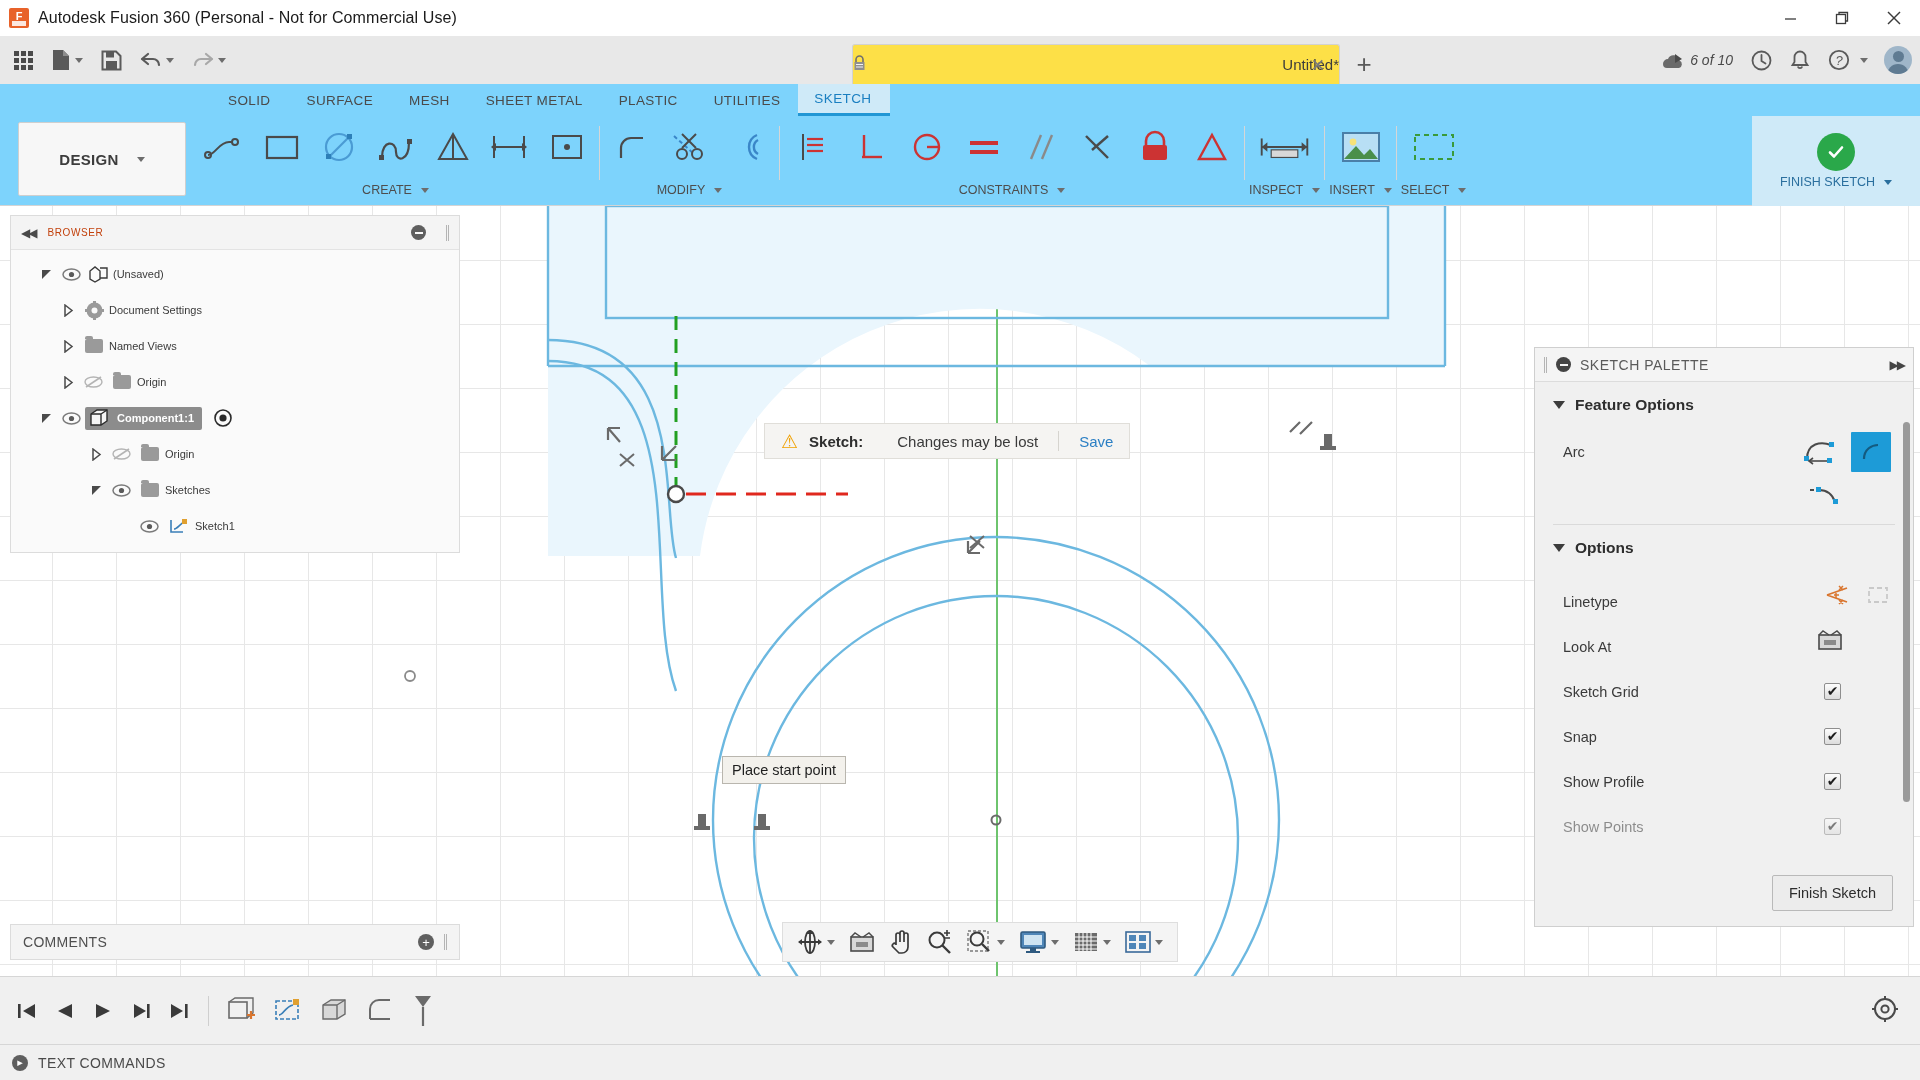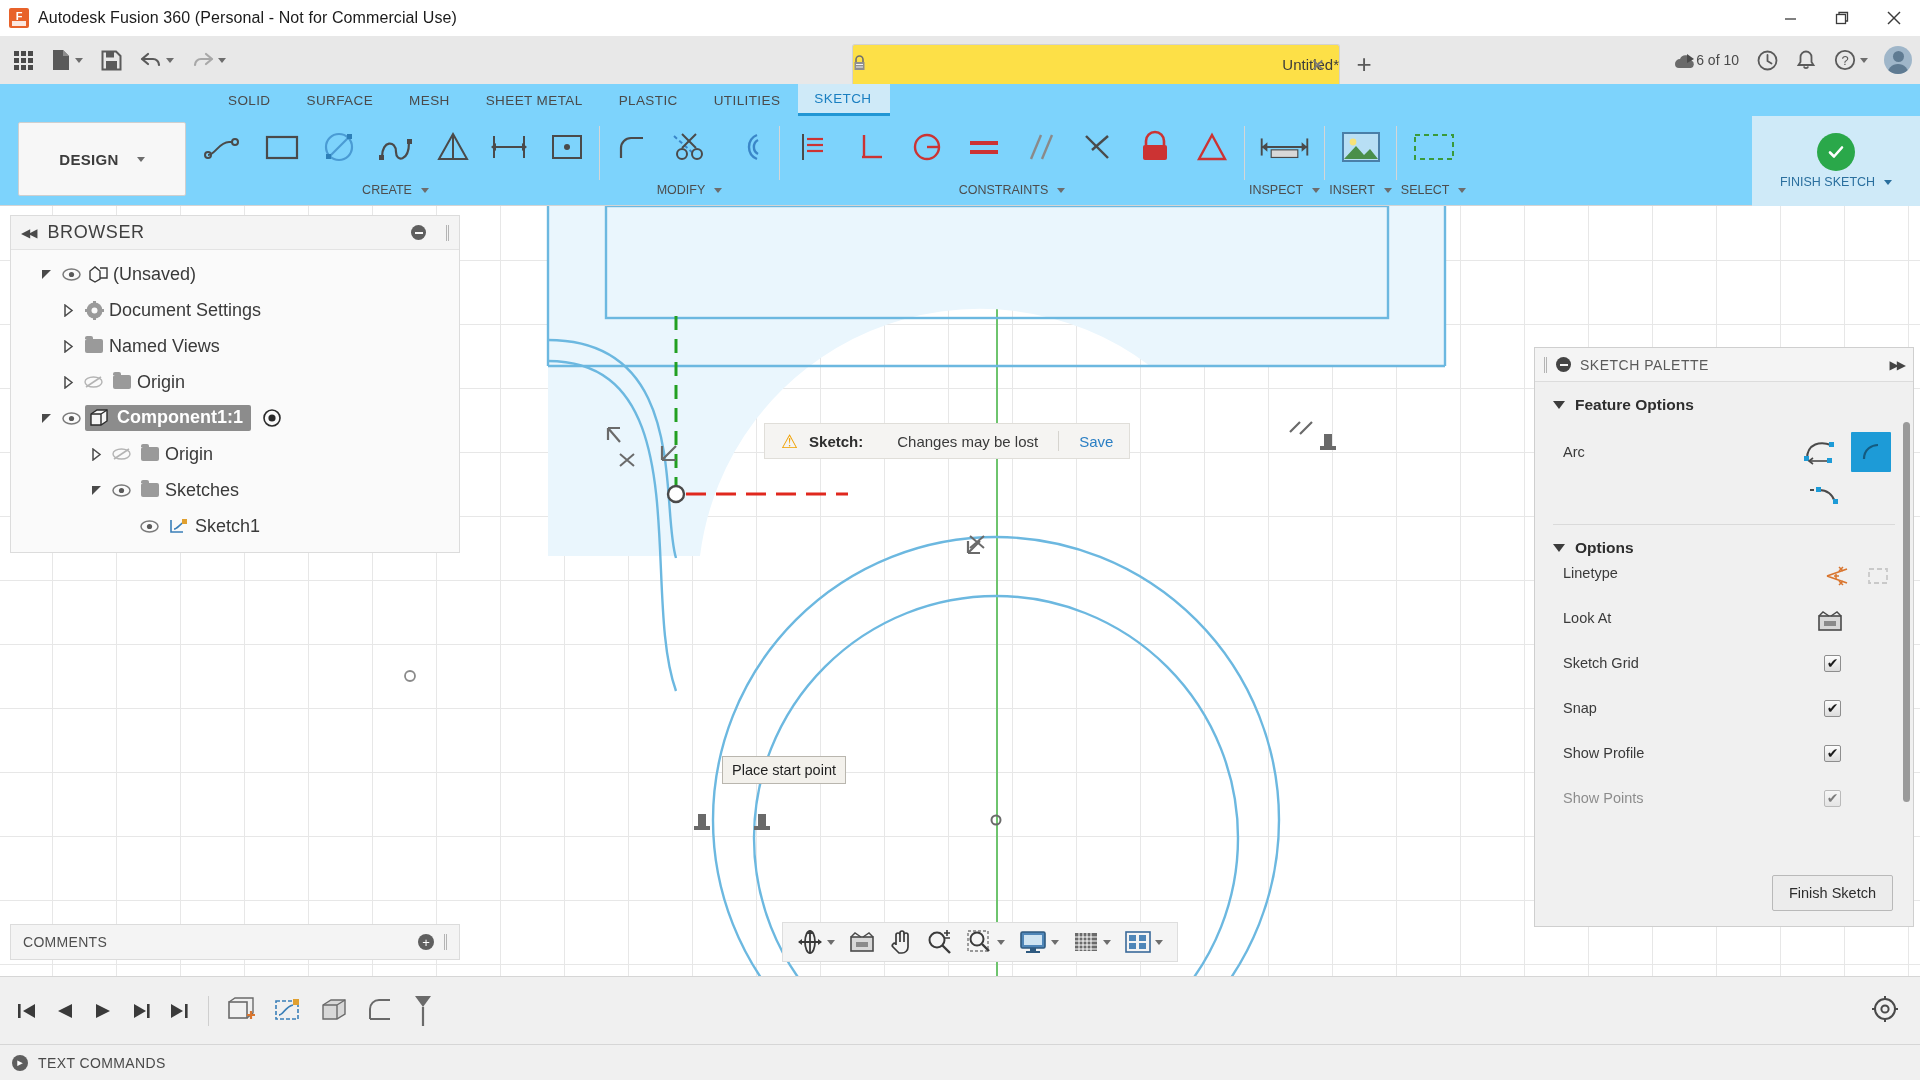--- a/index.html
+++ b/index.html
@@ -57,21 +57,21 @@
     border-radius: 3px 3px 0 0; display:flex; align-items:center; justify-content:space-between;
     position:relative; gap:7px;
   }
   .doctab .lock { color:#6f6f6f; }
   .doctab .tname { font-size:15px; color:#3c3c3c; }
   .doctab .tclose { position:absolute; right:14px; top:50%; transform:translateY(-50%); color:#7a7a7a; font-size:17px; }
   .tab-plus { width:48px; height:40px; display:flex; align-items:center;justify-content:center;
               color:#5a5a5a; font-size:26px; font-weight:300;}
 
   .qab-right { position:absolute; right:0; top:36px; height:48px; display:flex; align-items:center; gap:2px; padding-right:8px;}
-  .qab-r-btn{ height:44px; display:flex; align-items:center; gap:0; padding:0 8px; color:#4a4a4a; font-size:14px;}
+  .qab-r-btn{ height:44px; display:flex; align-items:center; gap:6px; padding:0 8px; color:#4a4a4a; font-size:14px;font-style:italic;}
   .avatar { width:28px;height:28px;border-radius:50%; background:#9fb6c9; position:relative; overflow:hidden; margin-left:6px;}
   .avatar::before{content:"";position:absolute;width:11px;height:11px;border-radius:50%;background:#5f7b92;left:8.5px;top:5px;}
   .avatar::after{content:"";position:absolute;width:22px;height:13px;border-radius:11px 11px 0 0;background:#5f7b92;left:3px;top:18px;}
 
   
   .ribbon {
     position: absolute; top: 84px; left: 0; width: 1920px; height: 122px;
     background: #7dd3fc; border-bottom:1px solid #d4d4d4;
   }
   .ribbon-tabs { position:absolute; top:0; left:0; height:32px; width:1920px; display:flex; align-items:stretch; }
@@ -115,27 +115,27 @@
   }
   .vaxis{ position:absolute; left:996px; top:0; width:2px; height:770px; background:#6ec46e;}
 
   
   .browser{
     position:absolute; top:215px; left:10px; width:450px;
     background:#fafafa; border:1px solid #dcdcdc;
   }
   .browser-hd{ height:34px; display:flex;align-items:center; gap:12px; padding:0 10px;
                border-bottom:1px solid #e3e3e3; background:#f4f4f4;}
-  .browser-hd .lbl{ font-size:18px; color:#404040; letter-spacing:.6px;}
+  .browser-hd .lbl{ font-size:10px; color:#c2410c; letter-spacing:.6px;}
   .browser-hd .minus{ margin-left:auto; width:15px;height:15px;border-radius:50%;background:#5f5f5f;
                       display:flex;align-items:center;justify-content:center;}
   .browser-hd .minus i{ width:8px;height:2px;background:#fafafa;display:block;}
   .grip{ width:3px;height:16px; border-left:1px solid #b4b4b4;border-right:1px solid #b4b4b4; margin-left:8px;}
   .tree{ padding:6px 0 8px; }
-  .trow{ height:36px; display:flex; align-items:center; font-size:18px; color:#3a3a3a; }
+  .trow{ height:36px; display:flex; align-items:center; font-size:11px; color:#3a3a3a; }
   .trow .sel{ background:#8c8c8c; color:#fff; font-weight:bold; border-radius:2px; padding:2px 8px 3px 4px; display:flex;align-items:center;gap:8px;}
   .exp-open{ width:0;height:0;border-left:9px solid #4a4a4a;border-bottom:9px solid transparent;border-top:0;
              transform:rotate(0deg); }
   .tg{ display:flex;align-items:center;justify-content:center;}
   .folder{ width:18px;height:14px;background:#9a9a9a;border-radius:2px;position:relative;}
   .folder::before{content:"";position:absolute;top:-3px;left:0;width:8px;height:3px;background:#9a9a9a;border-radius:2px 2px 0 0;}
   .comments{
     position:absolute; top:924px; left:10px; width:450px; height:36px;
     background:#f4f4f4; border:1px solid #dcdcdc; display:flex;align-items:center;padding:0 12px;
   }
@@ -162,21 +162,21 @@
   .pal-hd{ height:34px; display:flex;align-items:center;gap:9px;padding:0 9px; background:#f4f4f4;
            border-bottom:1px solid #dcdcdc;}
   .pal-hd .lbl{ font-size:14px;color:#5a5a5a;letter-spacing:.5px;}
   .pal-hd .dot{ width:15px;height:15px;border-radius:50%;background:#444;display:flex;align-items:center;justify-content:center;}
   .pal-hd .dot i{width:8px;height:2px;background:#f4f4f4;display:block;}
   .pal-hd .ff{ margin-left:auto; color:#444; font-size:12px; letter-spacing:-2px;}
   .pal-body{ position:relative; height:478px; overflow:hidden;}
   .sect-hd{ display:flex;align-items:center;gap:10px;padding:14px 18px 8px;}
   .sect-hd .tri{ width:0;height:0;border-left:6px solid transparent;border-right:6px solid transparent;border-top:8px solid #3c3c3c;}
   .sect-hd .t{ font-size:15.5px;font-weight:bold;color:#2e2e2e;}
-  .prow{ display:flex;align-items:flex-start; min-height:45px; padding:0 22px 0 28px;}
+  .prow{ display:flex;align-items:flex-end; min-height:45px; padding:0 22px 0 28px;}
   .prow .pl{ font-size:14.5px;color:#3a3a3a;}
   .prow .pr{ margin-left:auto; display:flex;align-items:center;gap:14px;}
   .cb{ width:17px;height:17px;border:1px solid #8e8e8e;border-radius:2px;
        background:linear-gradient(#fdfdfd,#dcdcdc); display:flex;align-items:center;justify-content:center;}
   .cb.on::after{ content:"✔"; font-size:14px;color:#1d1d1d; line-height:1; margin-top:-1px;}
   .pal-div{ height:1px;background:#dadada; margin:12px 18px 0;}
   .pal-sb{ position:absolute; right:3px; top:40px; width:7px; height:380px; background:#9a9a9a; border-radius:4px;}
   .pal-ft{ height:66px; display:flex;align-items:center;justify-content:flex-end;padding:0 20px;}
   .fs-btn{ padding:9px 16px; background:#ececec;border:1px solid #b9b9b9;border-radius:2px;font-size:14.5px;color:#2d2d2d;}
   .arcbtn{ width:40px;height:40px;background:#1d9bd7;display:flex;align-items:center;justify-content:center;border-radius:1px;}

